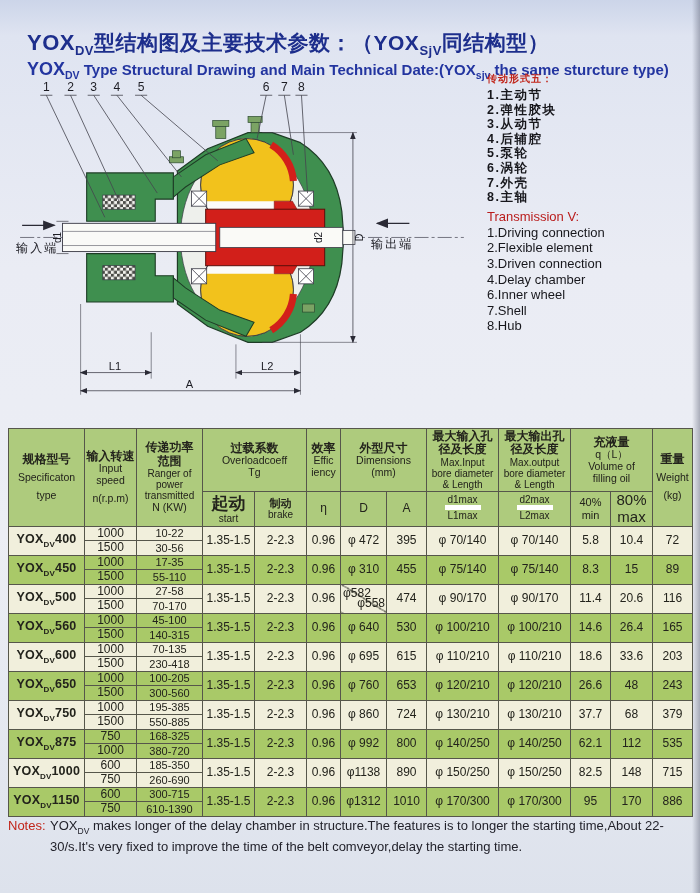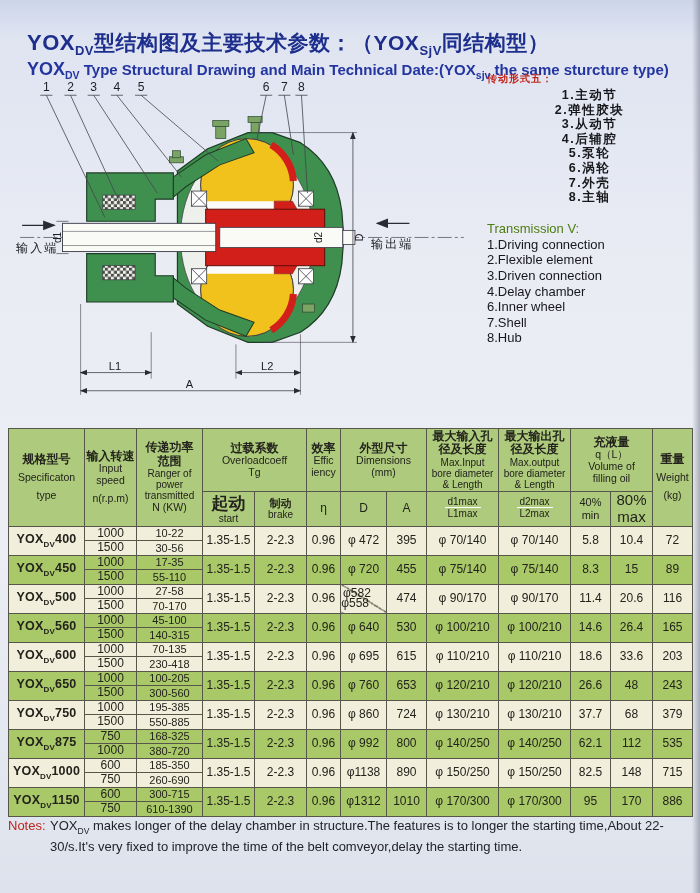--- a/index.html
+++ b/index.html
@@ -15,47 +15,47 @@
   .title-cn{font-size:21px;font-weight:bold;color:#1d2e8c;letter-spacing:.5px;white-space:nowrap;margin-top:24px;}
   .title-cn .bigx{font-size:22px;}
   .title-cn sub{font-size:13px;font-weight:bold;}
   .title-en{font-size:15px;font-weight:bold;color:#2335a0;margin-top:1px;white-space:nowrap;}
   .title-en .bigx{font-size:18px;}
   .title-en sub{font-size:10.5px;}
   
   .legend{position:absolute;left:487px;top:72px;width:205px;}
   .legend .cn-title{color:#c1251a;font-weight:bold;font-size:10px;letter-spacing:1px;margin-bottom:2px;}
   .legend ul{list-style:none;margin:0;padding:0;}
-  .legend ul.cn li{font-size:12.5px;color:#17171c;line-height:14.6px;letter-spacing:1.5px;font-weight:bold;text-align:center;}
-  .legend .en-title{color:#4d7c0f;font-size:13px;margin-top:16px;margin-bottom:1px;}
+  .legend ul.cn li{font-size:12.5px;color:#17171c;line-height:14.6px;letter-spacing:1.5px;font-weight:bold;}
+  .legend .en-title{color:#b91c1c;font-size:13px;margin-top:4px;margin-bottom:1px;}
   .legend ul.en li{font-size:13px;color:#17171c;line-height:15.6px;}
   
   .drawing{position:absolute;left:8px;top:74px;width:474px;height:338px;}
   
   table.spec{position:absolute;left:8px;top:428px;width:684px;border-collapse:collapse;table-layout:fixed;}
   table.spec th,table.spec td{border:1px solid #56564b;text-align:center;vertical-align:middle;padding:0;line-height:1.12;color:#23231c;overflow:hidden;}
   table.spec thead th{background:#aecb7d;font-weight:normal;}
   table.spec thead tr.h1 th{height:62px;}
   table.spec thead tr.h2 th{height:25px;}
   .cnl{font-size:12px;font-weight:bold;display:block;}
   .enl{font-size:10.5px;display:block;}
   .enls{font-size:10px;display:block;}
   .gap{display:block;height:6px;}
   .frac{display:inline-block;font-size:10px;line-height:11px;}
-  .frac .ft{display:block;border-bottom:1px solid #ffffff;padding:0 3px;}
+  .frac .ft{display:block;border-bottom:5px solid #ffffff;padding:0 3px;}
   table.spec tbody tr{background:#f1efdc;}
   table.spec tbody tr.sh{background:#a9c968;}
   table.spec tbody td{height:13.5px;font-size:12px;}
   table.spec tbody td.model{font-size:12.5px;font-weight:bold;letter-spacing:.2px;}
   table.spec tbody td.model sub{font-size:8px;font-weight:bold;}
   table.spec tbody td.pw{font-size:11px;}
   td.dsplit{position:relative;font-size:10px;
     background-image:linear-gradient(to right top,transparent 48.8%,#55554a 48.8%,#55554a 51.2%,transparent 51.2%);}
   td.dsplit .dt{position:absolute;left:2px;top:2px;}
-  td.dsplit .db{position:absolute;right:17px;bottom:2px;}
+  td.dsplit .db{position:absolute;right:1px;bottom:2px;}
   
   .notes{position:absolute;left:8px;top:817px;width:688px;}
   .note-row{display:flex;align-items:flex-start;}
   .nlabel{color:#c1251a;font-weight:bold;font-size:13px;white-space:nowrap;flex:0 0 auto;}
   .ntext{font-size:13px;color:#23232c;}
   .note-cn .ntext{font-weight:bold;line-height:17.5px;letter-spacing:.3px;}
   .note-en{margin-top:1px;}
   .note-en .nlabel{font-weight:normal;}
   .note-en .ntext{line-height:16px;}
   .ntext sub{font-size:8.5px;}
@@ -371,21 +371,21 @@
         <td>1500</td>
         <td class="pw">30-56</td>
       </tr>
       <tr class="sh">
         <td rowspan="2" class="model">YOX<sub>DV</sub>450</td>
         <td>1000</td>
         <td class="pw">17-35</td>
         <td rowspan="2">1.35-1.5</td>
         <td rowspan="2">2-2.3</td>
         <td rowspan="2">0.96</td>
-        <td rowspan="2">φ 720</td>
+        <td rowspan="2">φ 310</td>
         <td rowspan="2">455</td>
         <td rowspan="2">φ 75/140</td>
         <td rowspan="2">φ 75/140</td>
         <td rowspan="2">8.3</td>
         <td rowspan="2">15</td>
         <td rowspan="2">89</td>
       </tr>
       <tr class="sh">
         <td>1500</td>
         <td class="pw">55-110</td>

